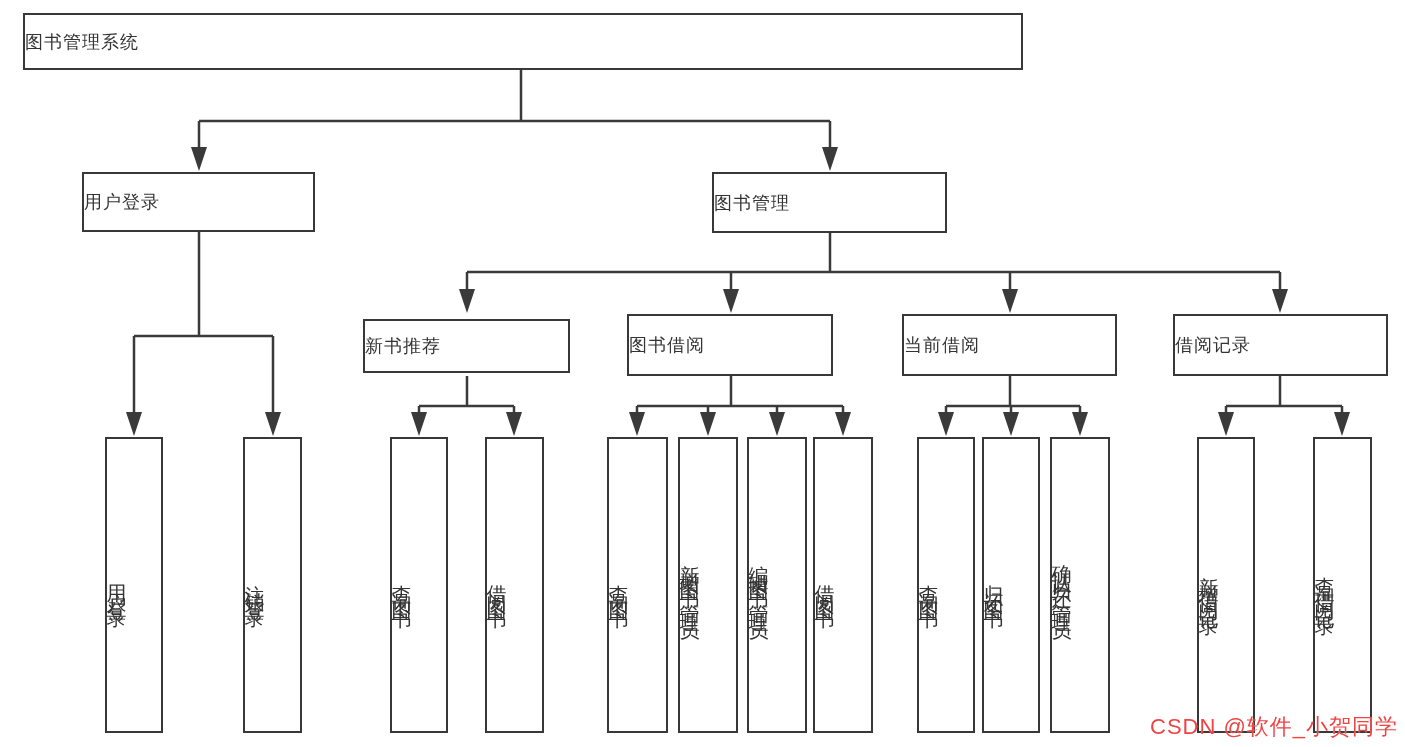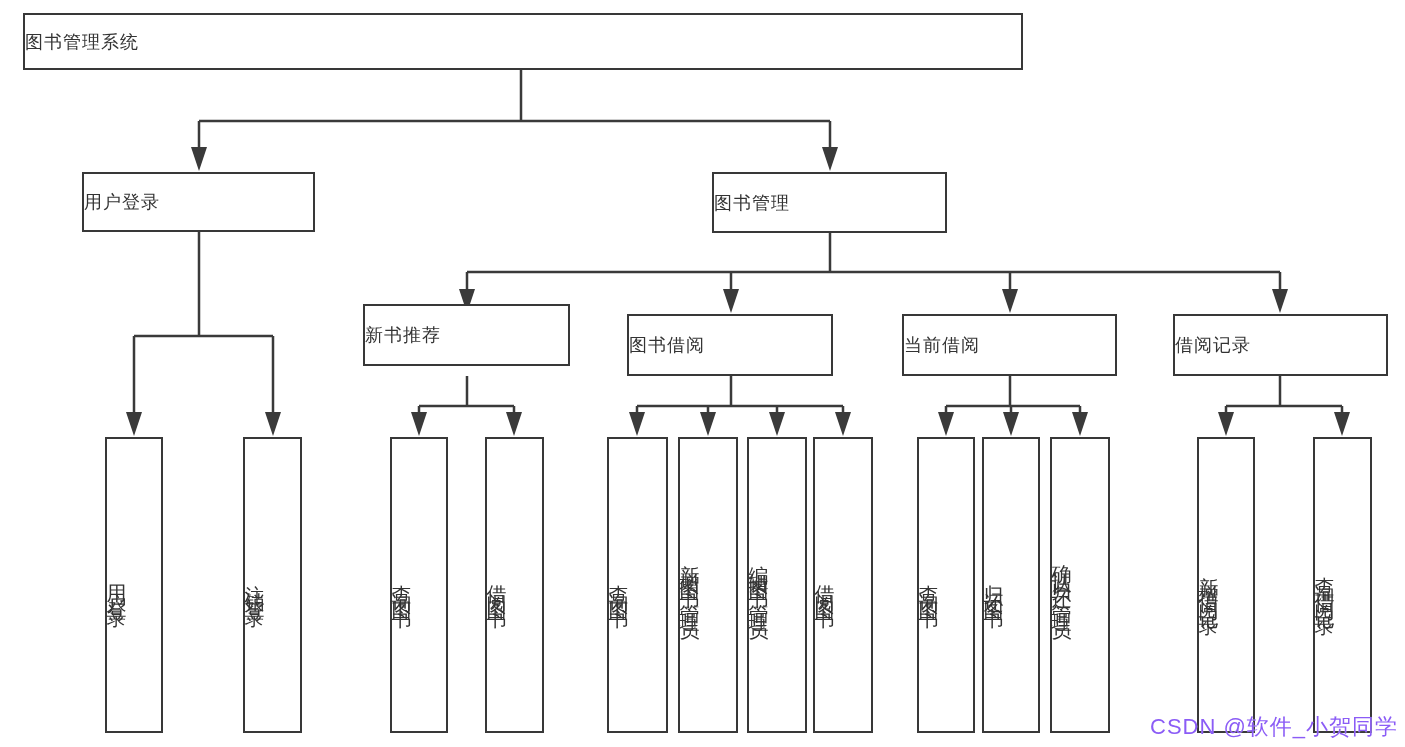--- a/index.html
+++ b/index.html
@@ -27,21 +27,21 @@
     writing-mode:vertical-rl;
     text-orientation:mixed;
     letter-spacing:8px;
     line-height:1;
     white-space:nowrap;
   }
   .watermark{
     position:absolute;
     left:1150px;top:712px;
     font-size:22px;
-    color:#8b5cf6;
+    color:#ef4444;
     letter-spacing:1px;
     white-space:nowrap;
     text-shadow:0 0 1px rgba(255,255,255,.6);
   }
 </style>
 </head>
 <body>
 
 <div class="canvas">
 
@@ -78,21 +78,21 @@
     <span>图书管理系统</span>
   </div>
 
   <div class="node h" style="left:82px;top:172px;width:233px;height:60px">
     <span>用户登录</span>
   </div>
   <div class="node h" style="left:712px;top:172px;width:235px;height:61px">
     <span>图书管理</span>
   </div>
 
-  <div class="node h" style="left:363px;top:304px;width:207px;height:62px">
+  <div class="node h" style="left:363px;top:319px;width:207px;height:54px">
     <span>新书推荐</span>
   </div>
   <div class="node h" style="left:627px;top:314px;width:206px;height:62px">
     <span>图书借阅</span>
   </div>
   <div class="node h" style="left:902px;top:314px;width:215px;height:62px">
     <span>当前借阅</span>
   </div>
   <div class="node h" style="left:1173px;top:314px;width:215px;height:62px">
     <span>借阅记录</span>

